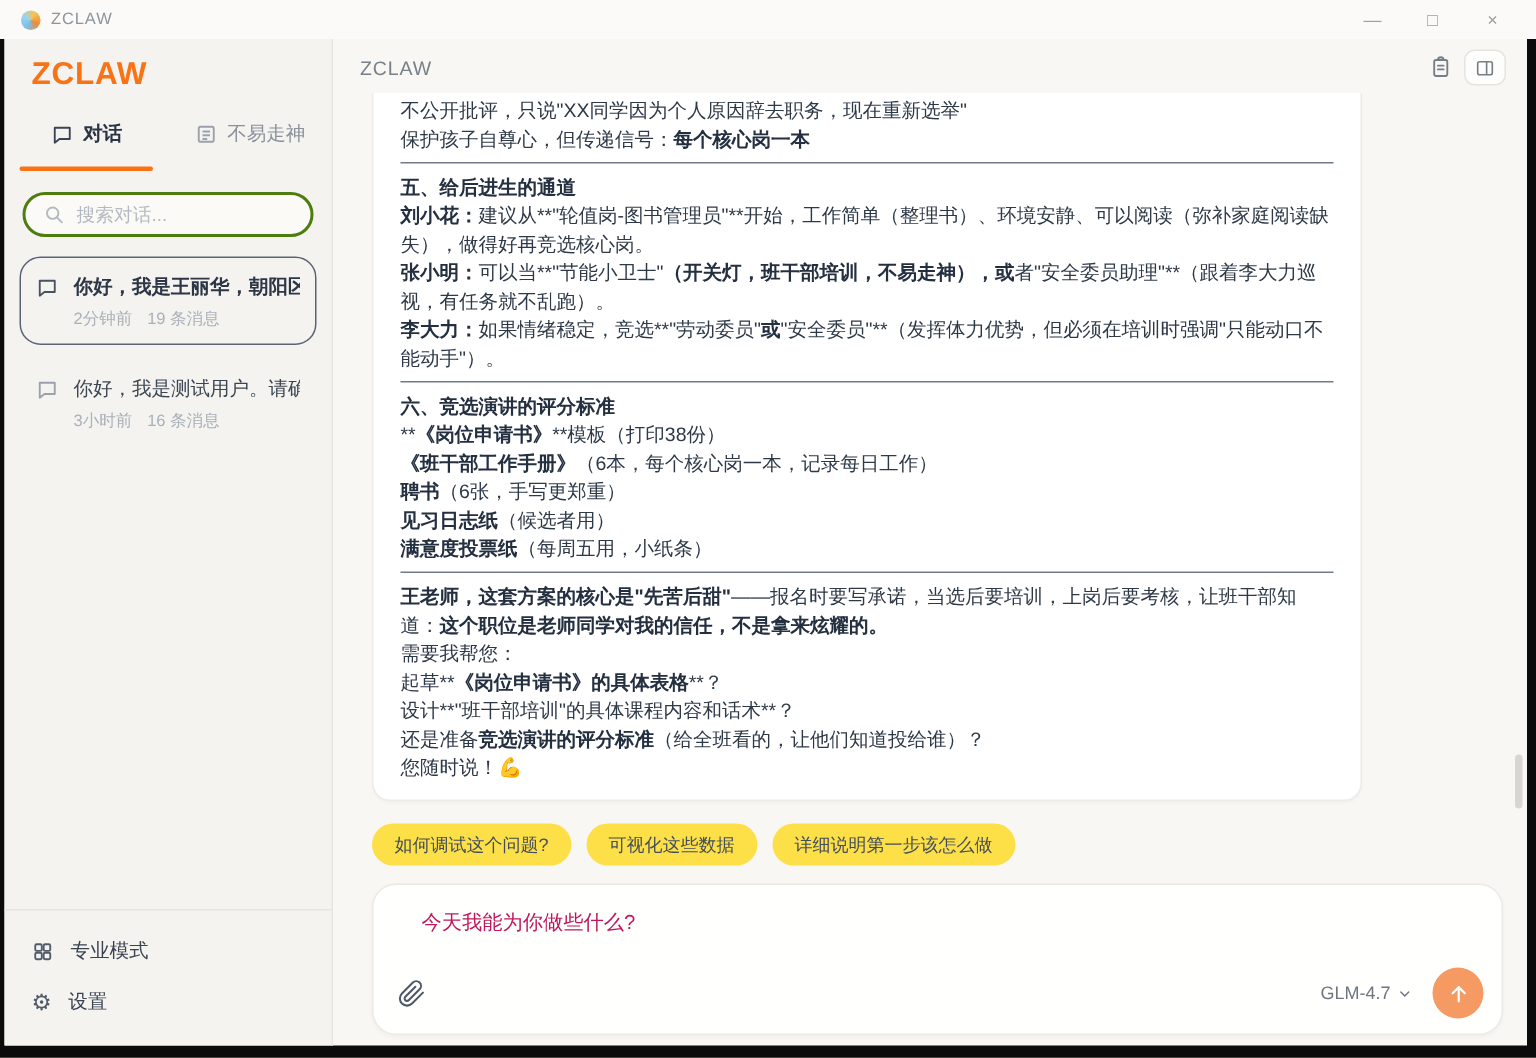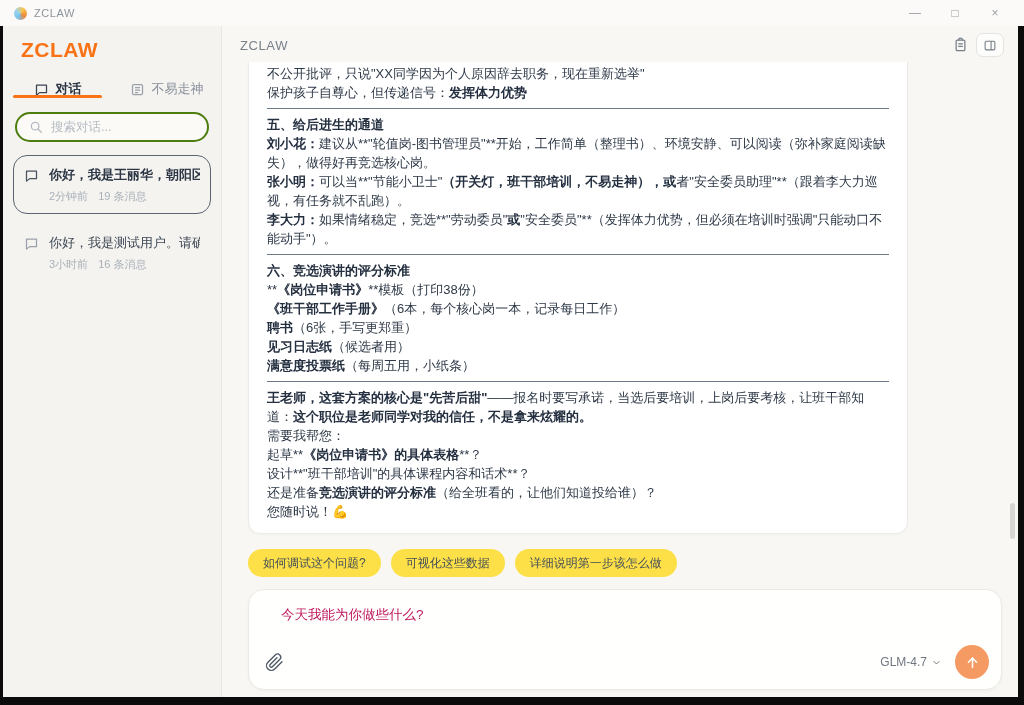--- a/index.html
+++ b/index.html
@@ -19,21 +19,21 @@
   
   .app { position:absolute; left:3px; top:26px; right:6px; bottom:8px;
     background:#f8f7f4; display:flex; }
 
   
   .sidebar { width:219px; background:#f4f3f0; border-right:1px solid #e7e5e1;
     display:flex; flex-direction:column; }
   .sb-logo { padding:12px 18px 8px; font-size:21px; font-weight:bold; color:#f97316; letter-spacing:.5px; }
   .sb-tabs { display:flex; }
   .sb-tab { flex:1; display:flex; align-items:center; justify-content:center; gap:7px;
-    font-size:13px; color:#8a919b; padding:10px 0 0; position:relative; cursor:pointer; }
+    font-size:13px; color:#8a919b; padding:10px 0 16px; position:relative; cursor:pointer; }
   .sb-tab.active { color:#2a3442; font-weight:700; }
   .sb-tab.active::after { content:""; position:absolute; left:10px; right:10px; bottom:0;
     height:3px; border-radius:2px; background:#f97316; }
   .sb-tab svg { flex:0 0 auto; }
   .sb-search { margin:14px 12px 4px; height:30px; border:2px solid #4d7c0f; background:#fbfaf7;
     border-radius:15px; display:flex; align-items:center; gap:8px; padding:0 12px;
     color:#b3bac2; font-size:12.5px; }
   .sb-convs { padding:9px 10px; display:flex; flex-direction:column; gap:9px; }
   .conv { display:flex; gap:10px; padding:10px 10px 9px; border-radius:14px;
     border:1.5px solid transparent; align-items:flex-start; cursor:pointer; }
@@ -151,20 +151,37 @@
           <div class="conv-body">
             <div class="conv-title">你好，我是测试用户。请确...</div>
             <div class="conv-meta">
               <span>3小时前</span>
               <span>16 条消息</span>
             </div>
           </div>
         </div>
       </div>
     <div class="sb-spacer"></div>
+    <div class="sb-footer">
+        <div class="sb-item">
+          <span style="display: flex;">
+            <svg width="15" height="15" viewBox="0 0 24 24" fill="none" stroke="#515c6b" stroke-width="2">
+              <rect x="4" y="4" width="7" height="7" rx="1.5"></rect>
+              <rect x="13" y="4" width="7" height="7" rx="1.5"></rect>
+              <rect x="4" y="13" width="7" height="7" rx="1.5"></rect>
+              <rect x="13" y="13" width="7" height="7" rx="1.5"></rect>
+            </svg>
+          </span>
+          <span>专业模式</span>
+        </div>
+        <div class="sb-item">
+          <span class="gear-glyph" style="display: flex;">⚙</span>
+          <span>设置</span>
+        </div>
+      </div>
   </div>
 
   <div class="main">
     <div class="m-header">
       <span class="m-title">ZCLAW</span>
       <div class="m-actions">
         <span class="icon-plain">
           <svg width="15" height="16" viewBox="0 0 24 24" fill="none" stroke="#767e88" stroke-width="2" stroke-linecap="round">
               <rect x="5" y="4" width="14" height="17" rx="2"></rect>
               <path d="M9 4a3 3 0 0 1 6 0"></path>
@@ -179,21 +196,21 @@
             </svg>
         </span>
       </div>
     </div>
 
     <div class="chat">
       <div class="msg-card">
         <div class="msg-inner">
             <p></p>
             <p><span>不公开批评，只说"XX同学因为个人原因辞去职务，现在重新选举"</span></p>
-            <p><span>保护孩子自尊心，但传递信号：</span><b>发挥体力优势</b></p>
+            <p><span>保护孩子自尊心，但传递信号：</span><b>每个核心岗一本</b></p>
             <hr>
             <p><b>五、给后进生的通道</b></p>
             <p><b>刘小花：</b><span>建议从**"轮值岗-图书管理员"**开始，工作简单（整理书）、环境安静、可以阅读（弥补家庭阅读缺失），做得好再竞选核心岗。</span></p>
             <p><b>张小明：</b><span>可以当**"节能小卫士"</span><b>（开关灯，班干部培训，不易走神），或</b><span>者"安全委员助理"**（跟着李大力巡视，有任务就不乱跑）。</span></p>
             <p><b>李大力：</b><span>如果情绪稳定，竞选**"劳动委员"</span><b>或</b><span>"安全委员"**（发挥体力优势，但必须在培训时强调"只能动口不能动手"）。</span></p>
             <hr>
             <p><b>六、竞选演讲的评分标准</b></p>
             <p><span>**</span><b>《岗位申请书》</b><span>**模板（打印38份）</span></p>
             <p><b>《班干部工作手册》</b><span>（6本，每个核心岗一本，记录每日工作）</span></p>
             <p><b>聘书</b><span>（6张，手写更郑重）</span></p>

